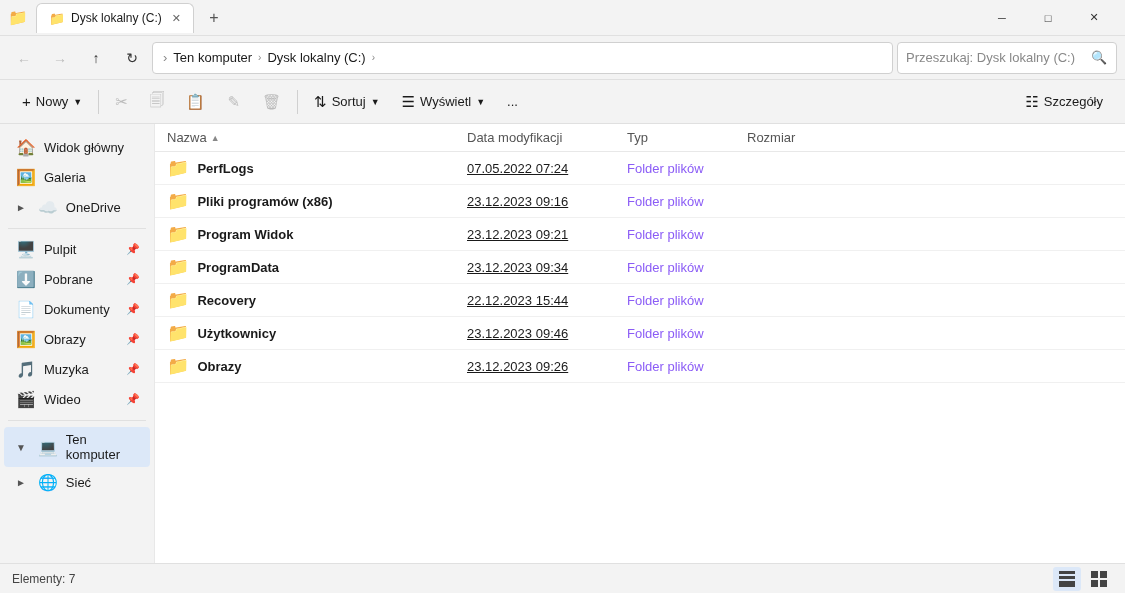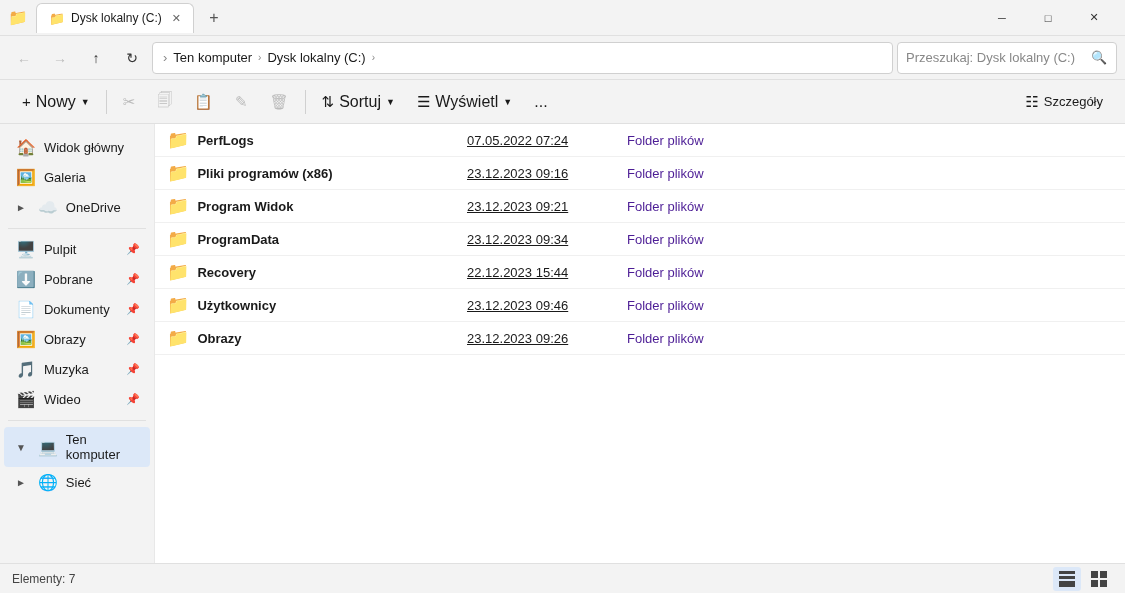--- a/index.html
+++ b/index.html
@@ -48,21 +48,21 @@
     
     .action-bar {
       display: flex; align-items: center; background: #f3f3f3; height: 44px;
       padding: 0 12px; border-bottom: 1px solid #e0e0e0; gap: 2px;
     }
     .action-btn {
       display: flex; align-items: center; gap: 5px; padding: 5px 10px;
       border-radius: 4px; cursor: pointer; font-size: 13px; color: #1a1a1a;
     }
     .action-btn .icon { font-size: 15px; }
-    .action-btn-text { font-size: 16px; }
+    .action-btn-text { font-size: 13px; }
     .action-separator { width: 1px; height: 24px; background: #d0d0d0; margin: 0 4px; }
     .action-btn.disabled { color: #bbb; cursor: default; }
     .view-detail-btn {
       margin-left: auto; display: flex; align-items: center; gap: 5px;
       padding: 5px 10px; border-radius: 4px; cursor: pointer; font-size: 13px;
     }
 
     
     .main-layout { display: flex; height: calc(593px - 36px - 44px - 44px - 30px); }
 
@@ -95,21 +95,21 @@
     .col-size { flex: 0 0 100px; }
     .sort-arrow { font-size: 9px; color: #888; }
     .file-row {
       display: flex; align-items: center; padding: 5px 12px;
       border-bottom: 1px solid #f0f0f0; cursor: pointer; font-size: 13px;
     }
     .file-row .col-name { display: flex; align-items: center; gap: 8px; }
     .folder-icon { font-size: 18px; color: #ffc040; }
     .file-name { color: #1a1a1a; font-weight: bold; }
     .file-date { flex: 0 0 160px; color: #1a1a1a; text-decoration: underline; }
-    .file-type { flex: 0 0 120px; color: #4c1d95; }
+    .file-type { flex: 0 0 120px; color: #8b5cf6; }
     .file-size { flex: 0 0 100px; color: #1a1a1a; }
 
     
     .status-bar {
       display: flex; align-items: center; justify-content: space-between;
       height: 30px; padding: 0 12px; background: #f3f3f3;
       border-top: 1px solid #e0e0e0; font-size: 12px; color: #444;
     }
     .status-right { display: flex; gap: 4px; }
     .view-toggle-btn {
@@ -259,20 +259,35 @@
       <span>Ten komputer</span>
     </div>
     <div class="sidebar-item">
       <span class="sidebar-chevron">►</span>
       <span class="icon">🌐</span>
       <span>Sieć</span>
     </div>
   </div>
 
   <div class="file-list">
+    <div class="file-list-header">
+      <div class="col-name">
+        <span>Nazwa</span>
+        <span class="sort-arrow">▲</span>
+      </div>
+      <div class="col-date">
+        <span>Data modyfikacji</span>
+      </div>
+      <div class="col-type">
+        <span>Typ</span>
+      </div>
+      <div class="col-size">
+        <span>Rozmiar</span>
+      </div>
+    </div>
 
   <div class="file-row">
     <div class="col-name">
       <span class="folder-icon">📁</span>
       <span class="file-name">PerfLogs</span>
     </div>
     <div class="file-date">07.05.2022 07:24</div>
     <div class="file-type">Folder plików</div>
     <div class="file-size"></div>
   </div>

